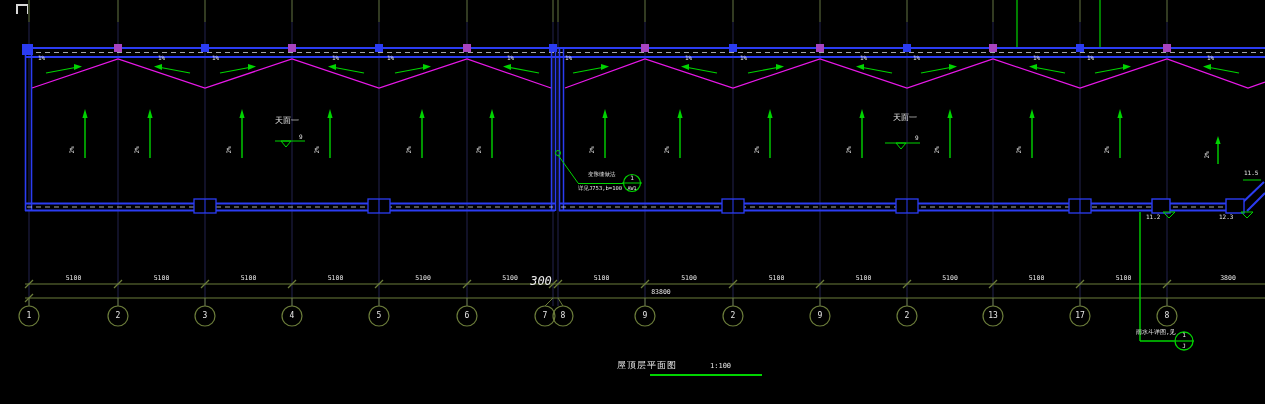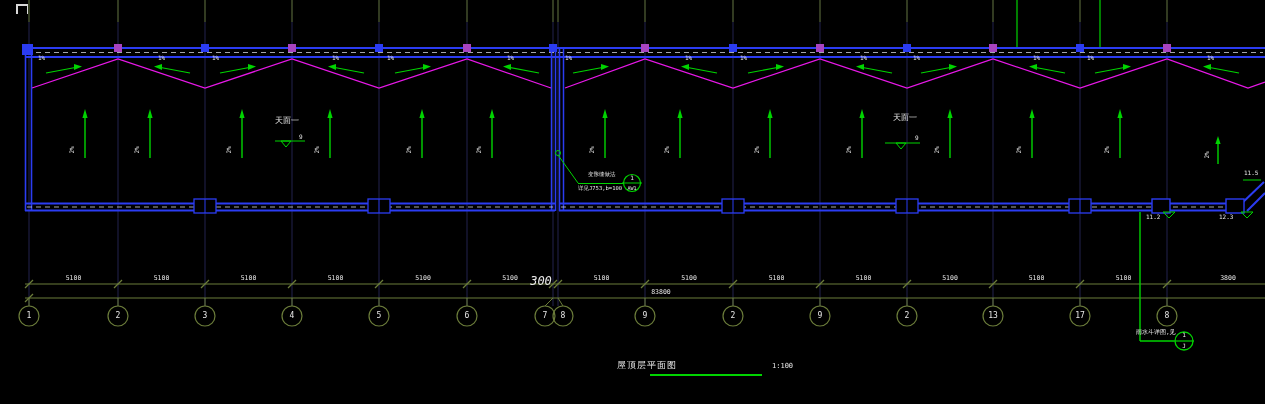--- a/index.html
+++ b/index.html
@@ -262,21 +262,21 @@
     <div class="lbl cx" style="left:1184px;top:332px;font-size:6px;">1</div>
     <div class="lbl cx" style="left:1184px;top:343px;font-size:6px;">J</div>
 
     <div class="lbl" style="left:1146px;top:214px;font-size:6px;">11.2</div>
     <div class="lbl" style="left:1219px;top:214px;font-size:6px;">12.3</div>
     <div class="lbl" style="left:1244px;top:170px;font-size:6px;">11.5</div>
 
     <div class="lbl cx" style="left:661px;top:289px;font-size:6.5px;">83800</div>
 
     <div class="lbl" style="left:617px;top:361px;font-size:9px;letter-spacing:1px;">屋顶层平面图</div>
-    <div class="lbl" style="left:772px;top:363px;font-size:7px;">1:100</div>
+    <div class="lbl" style="left:710px;top:363px;font-size:7px;">1:100</div>
     <div class="title-underline"></div>
   <div class="lbl cx" style="left: 73.5px; top: 275px; font-size: 6.5px;">5100</div>
       <div class="lbl cx" style="left: 161.5px; top: 275px; font-size: 6.5px;">5100</div>
       <div class="lbl cx" style="left: 248.5px; top: 275px; font-size: 6.5px;">5100</div>
       <div class="lbl cx" style="left: 335.5px; top: 275px; font-size: 6.5px;">5100</div>
       <div class="lbl cx" style="left: 423px; top: 275px; font-size: 6.5px;">5100</div>
       <div class="lbl cx" style="left: 510px; top: 275px; font-size: 6.5px;">5100</div>
       <div class="lbl cx" style="left: 541px; top: 275px; font-size: 12px; font-style: italic;">300</div>
       <div class="lbl cx" style="left: 601.5px; top: 275px; font-size: 6.5px;">5100</div>
       <div class="lbl cx" style="left: 689px; top: 275px; font-size: 6.5px;">5100</div>

